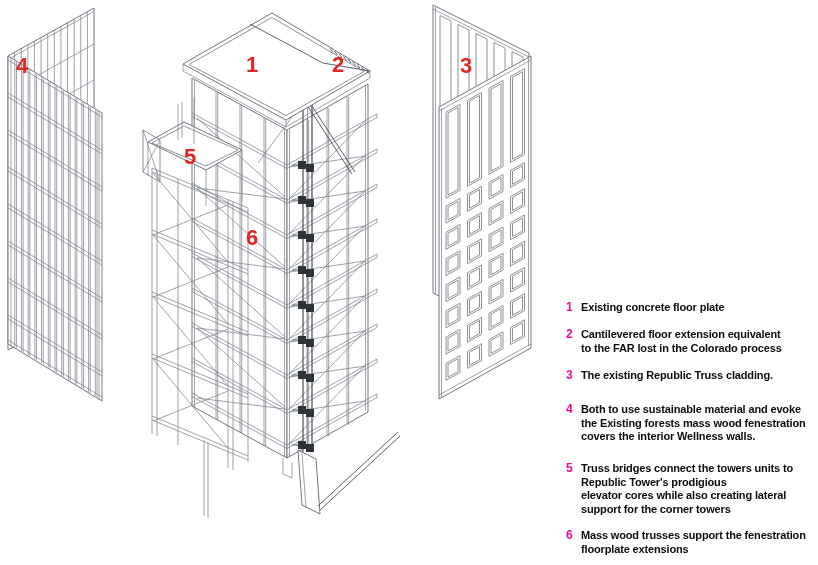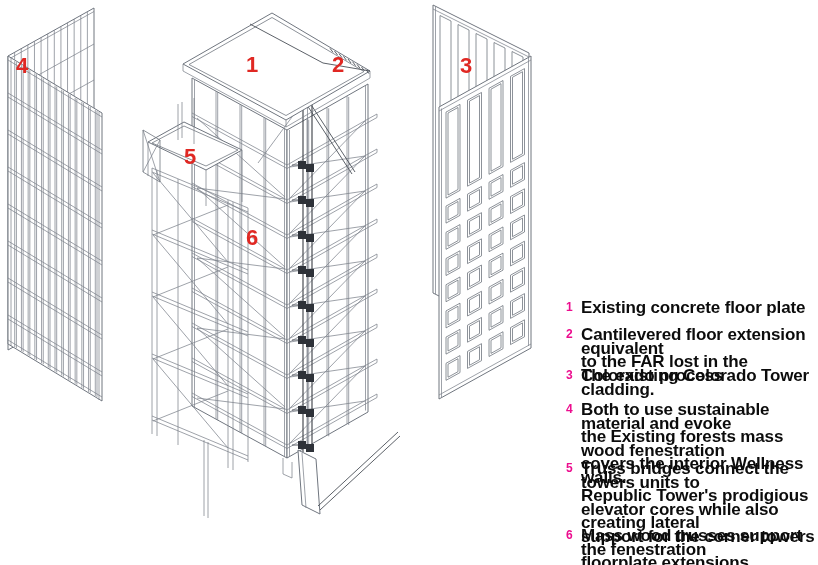--- a/index.html
+++ b/index.html
@@ -21,21 +21,21 @@
     position:absolute;transform:translate(-50%,-50%);
     color:var(--marker,#e02823);font-size:22px;font-weight:700;line-height:1;
   }
   
   .legend-item{position:absolute;left:566px;width:252px;display:flex;gap:6px;}
   .lnum{
     color:var(--magenta,#ec0d8e);font-weight:700;font-size:12px;line-height:13.5px;
     min-width:9px;
   }
   .ltxt{
-    color:#0c0c0c;font-weight:700;font-size:17px;line-height:13.5px;
+    color:#0c0c0c;font-weight:700;font-size:11px;line-height:13.5px;
     letter-spacing:-0.15px;white-space:pre-line;
   }
 </style>
 </head>
 <body>
 
 <div class="stage">
   <svg id="iso" width="818" height="565" viewBox="0 0 818 565">
       <g>
         <polygon points="8,56 94,8 94,302 8,350" class="face"></polygon>
@@ -415,21 +415,21 @@
       <span class="lnum">1</span>
       <div class="ltxt">Existing concrete floor plate</div>
     </div>
     <div class="legend-item" style="top:328px">
       <span class="lnum">2</span>
       <div class="ltxt">Cantilevered floor extension equivalent
 to the FAR lost in the Colorado process</div>
     </div>
     <div class="legend-item" style="top:369px">
       <span class="lnum">3</span>
-      <div class="ltxt">The existing Colorado Tower cladding.</div>
+      <div class="ltxt">The existing Republic Truss cladding.</div>
     </div>
     <div class="legend-item" style="top:403px">
       <span class="lnum">4</span>
       <div class="ltxt">Both to use sustainable material and evoke
 the Existing forests mass wood fenestration
 covers the interior Wellness walls.</div>
     </div>
     <div class="legend-item" style="top:462px">
       <span class="lnum">5</span>
       <div class="ltxt">Truss bridges connect the towers units to

